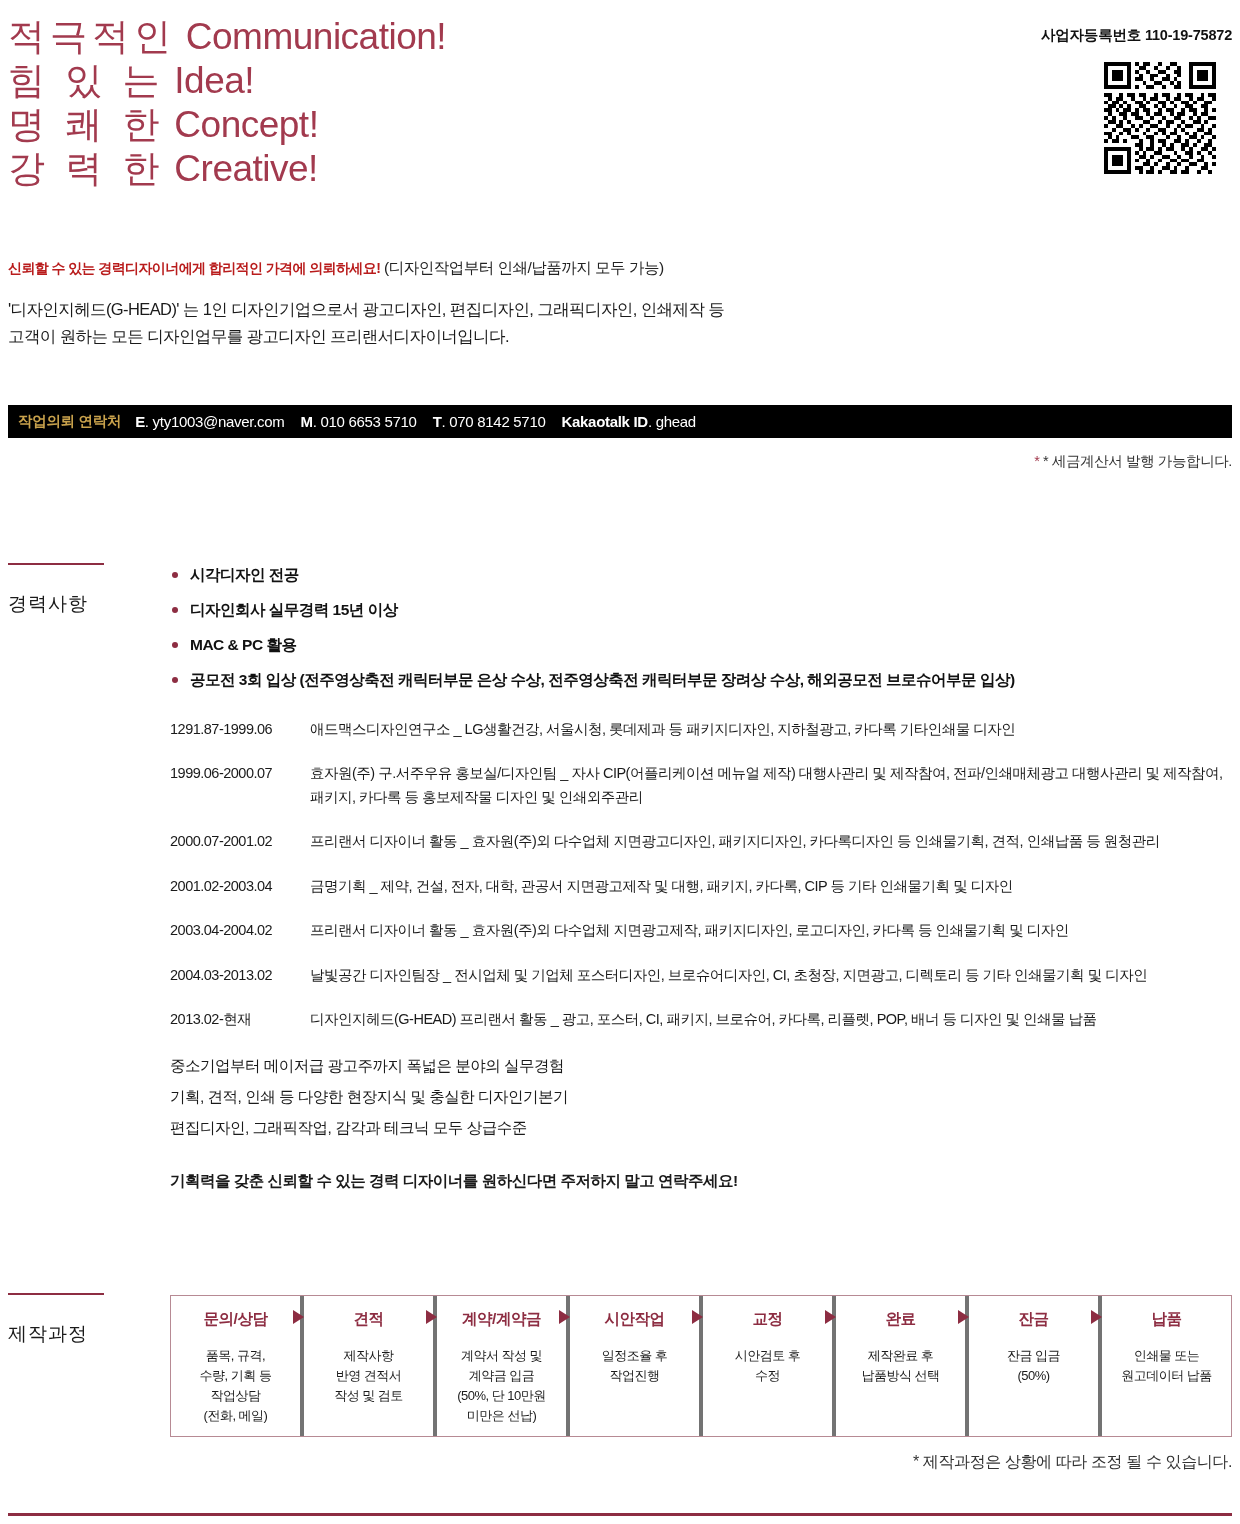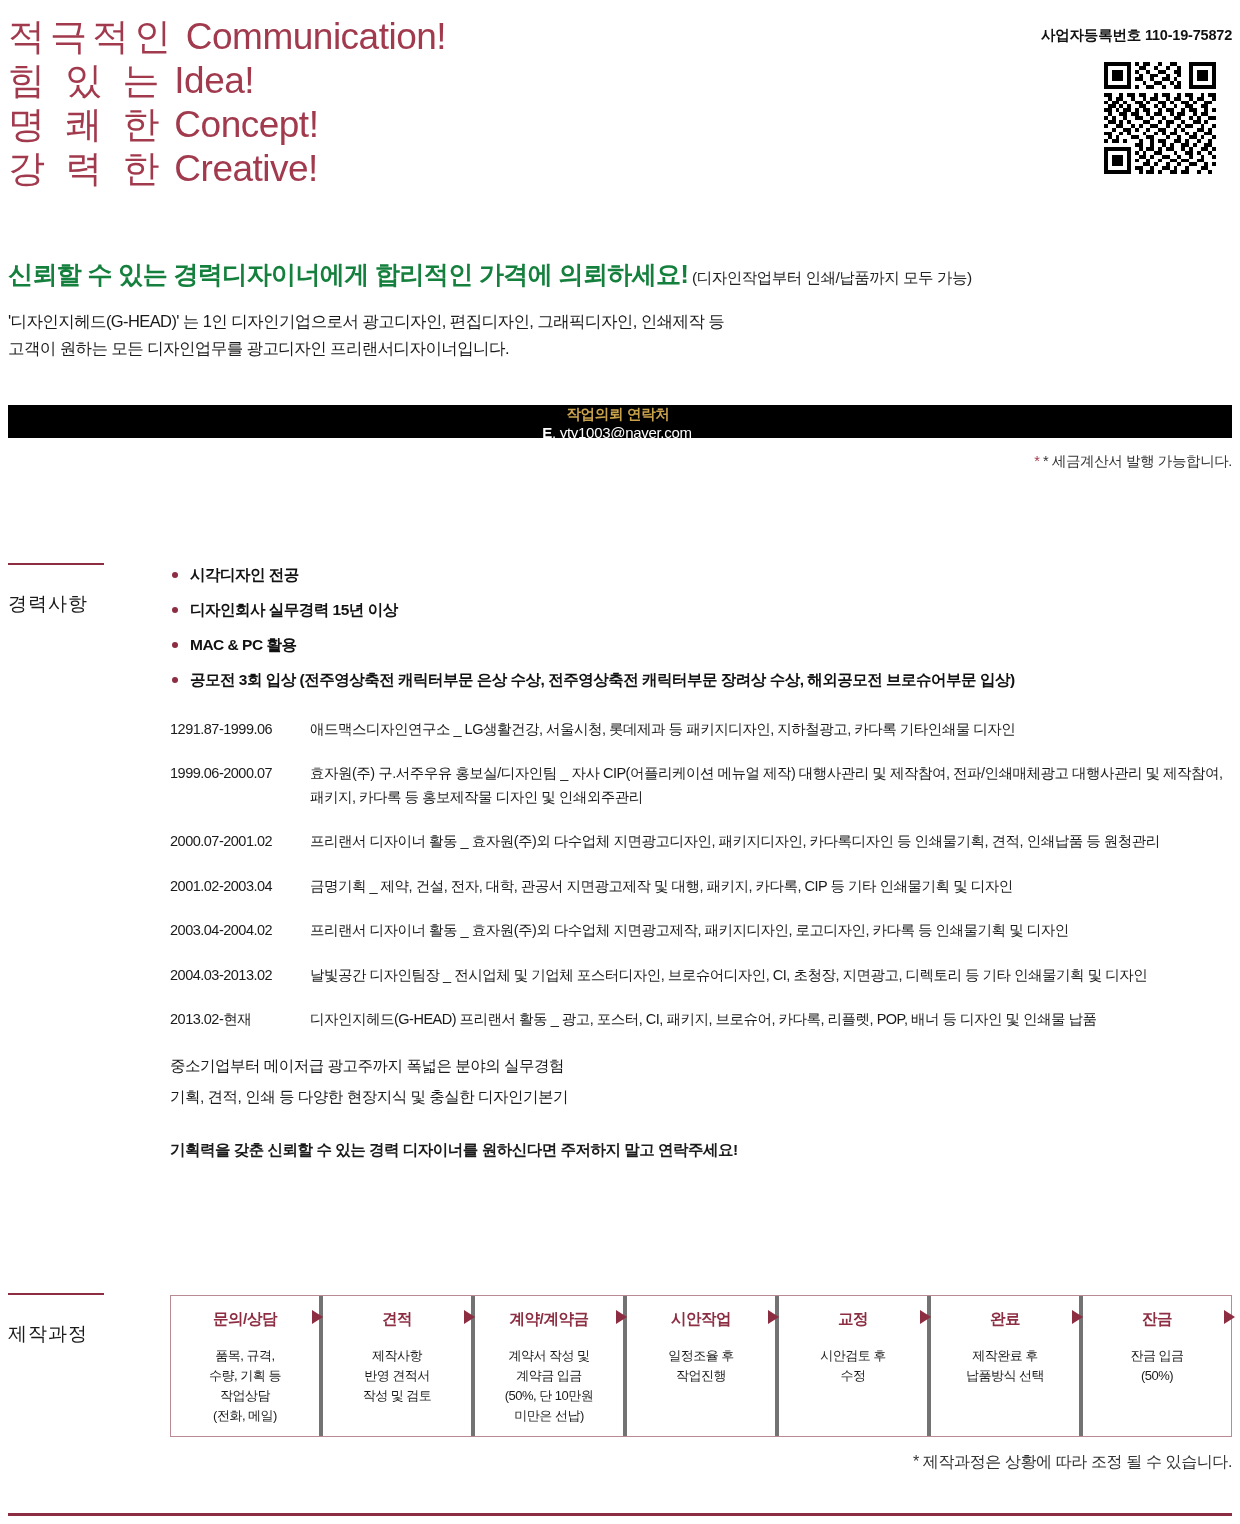--- a/index.html
+++ b/index.html
@@ -48,23 +48,23 @@
   .slogan-line .en { letter-spacing: -0.5px; }
 
   
   .intro {
     position: absolute;
     top: 258px;
     left: 8px;
     width: 1220px;
   }
   .intro-head {
-    font-size: 25px;
+    font-size: 14px;
     font-weight: bold;
-    color: #15803d;
+    color: #b91c1c;
     letter-spacing: -0.6px;
     display: inline;
     text-align: right;
   }
   .intro-head-sub {
     font-size: 15.5px;
     font-weight: normal;
     color: #222;
     letter-spacing: -0.5px;
     display: inline;
@@ -84,21 +84,20 @@
     left: 8px;
     width: 1224px;
     height: 33px;
     background: #000;
     color: #fff;
     display: flex;
     align-items: center;
     padding-left: 10px;
     font-size: 15px;
     letter-spacing: -0.3px;
-    flex-direction: column;
   }
   .contact-label {
     color: #c9a24c;
     font-weight: bold;
     font-size: 14.5px;
     margin-right: 14px;
   }
   .contact-item { margin-right: 16px; white-space: nowrap; }
   .contact-item b { font-weight: bold; }
   .tax-note {
@@ -582,20 +581,21 @@
   </div>
   <div class="career-row">
     <div class="career-period">2013.02-현재</div>
     <div class="career-desc">디자인지헤드(G-HEAD) 프리랜서 활동 _ 광고, 포스터, CI, 패키지, 브로슈어, 카다록, 리플렛, POP, 배너 등 디자인 및 인쇄물 납품</div>
   </div>
 </div>
 
 <div class="summary">
   <div>중소기업부터 메이저급 광고주까지 폭넓은 분야의 실무경험</div>
   <div>기획, 견적, 인쇄 등 다양한 현장지식 및 충실한 디자인기본기</div>
+  <div>편집디자인, 그래픽작업, 감각과 테크닉 모두 상급수준</div>
   <div class="summary-cta">기획력을 갖춘 신뢰할 수 있는 경력 디자이너를 원하신다면 주저하지 말고 연락주세요!</div>
 </div>
 
 <div class="sec-label" style="top:1293px;">
   <div class="rule"></div>
   <div class="txt">제작과정</div>
 </div>
 
 <div class="process">
   <div class="p-col">
@@ -626,17 +626,21 @@
   <div class="p-col">
     <div class="p-title">완료</div>
     <div class="p-desc">제작완료 후<br>납품방식 선택</div>
     <div class="p-arrow"></div>
   </div>
   <div class="p-col">
     <div class="p-title">잔금</div>
     <div class="p-desc">잔금 입금<br>(50%)</div>
     <div class="p-arrow"></div>
   </div>
+  <div class="p-col">
+    <div class="p-title">납품</div>
+    <div class="p-desc">인쇄물 또는<br>원고데이터 납품</div>
+  </div>
 </div>
 
 <div class="process-note">* 제작과정은 상황에 따라 조정 될 수 있습니다.</div>
 
 <div class="bottom-rule"></div>
 
 </body></html>

